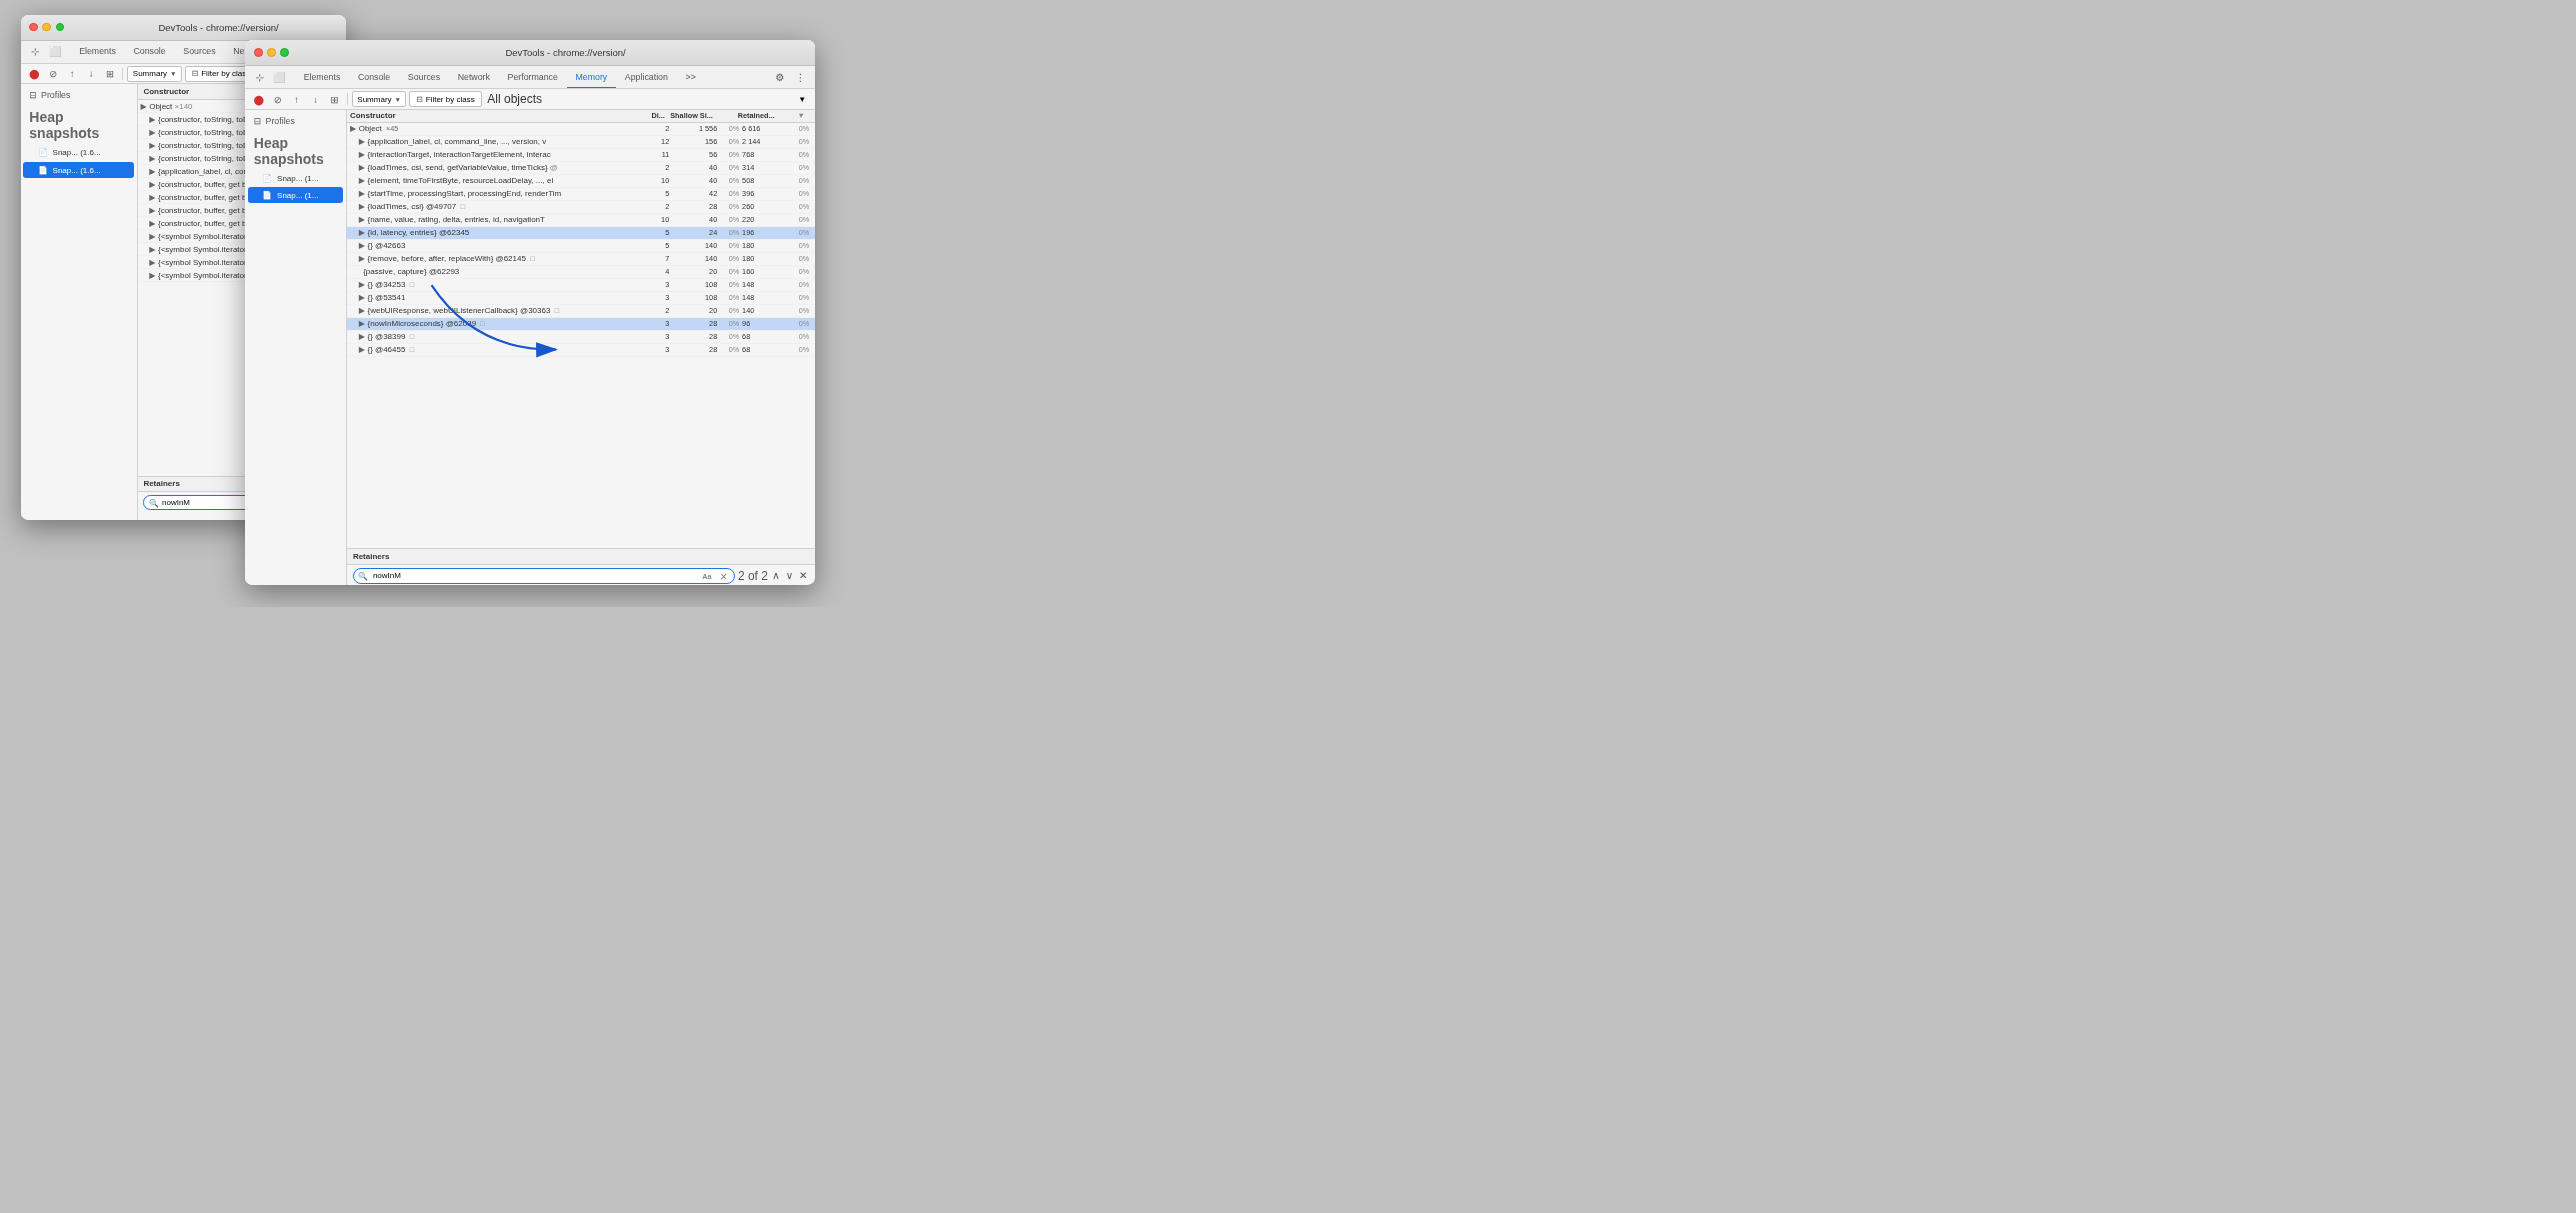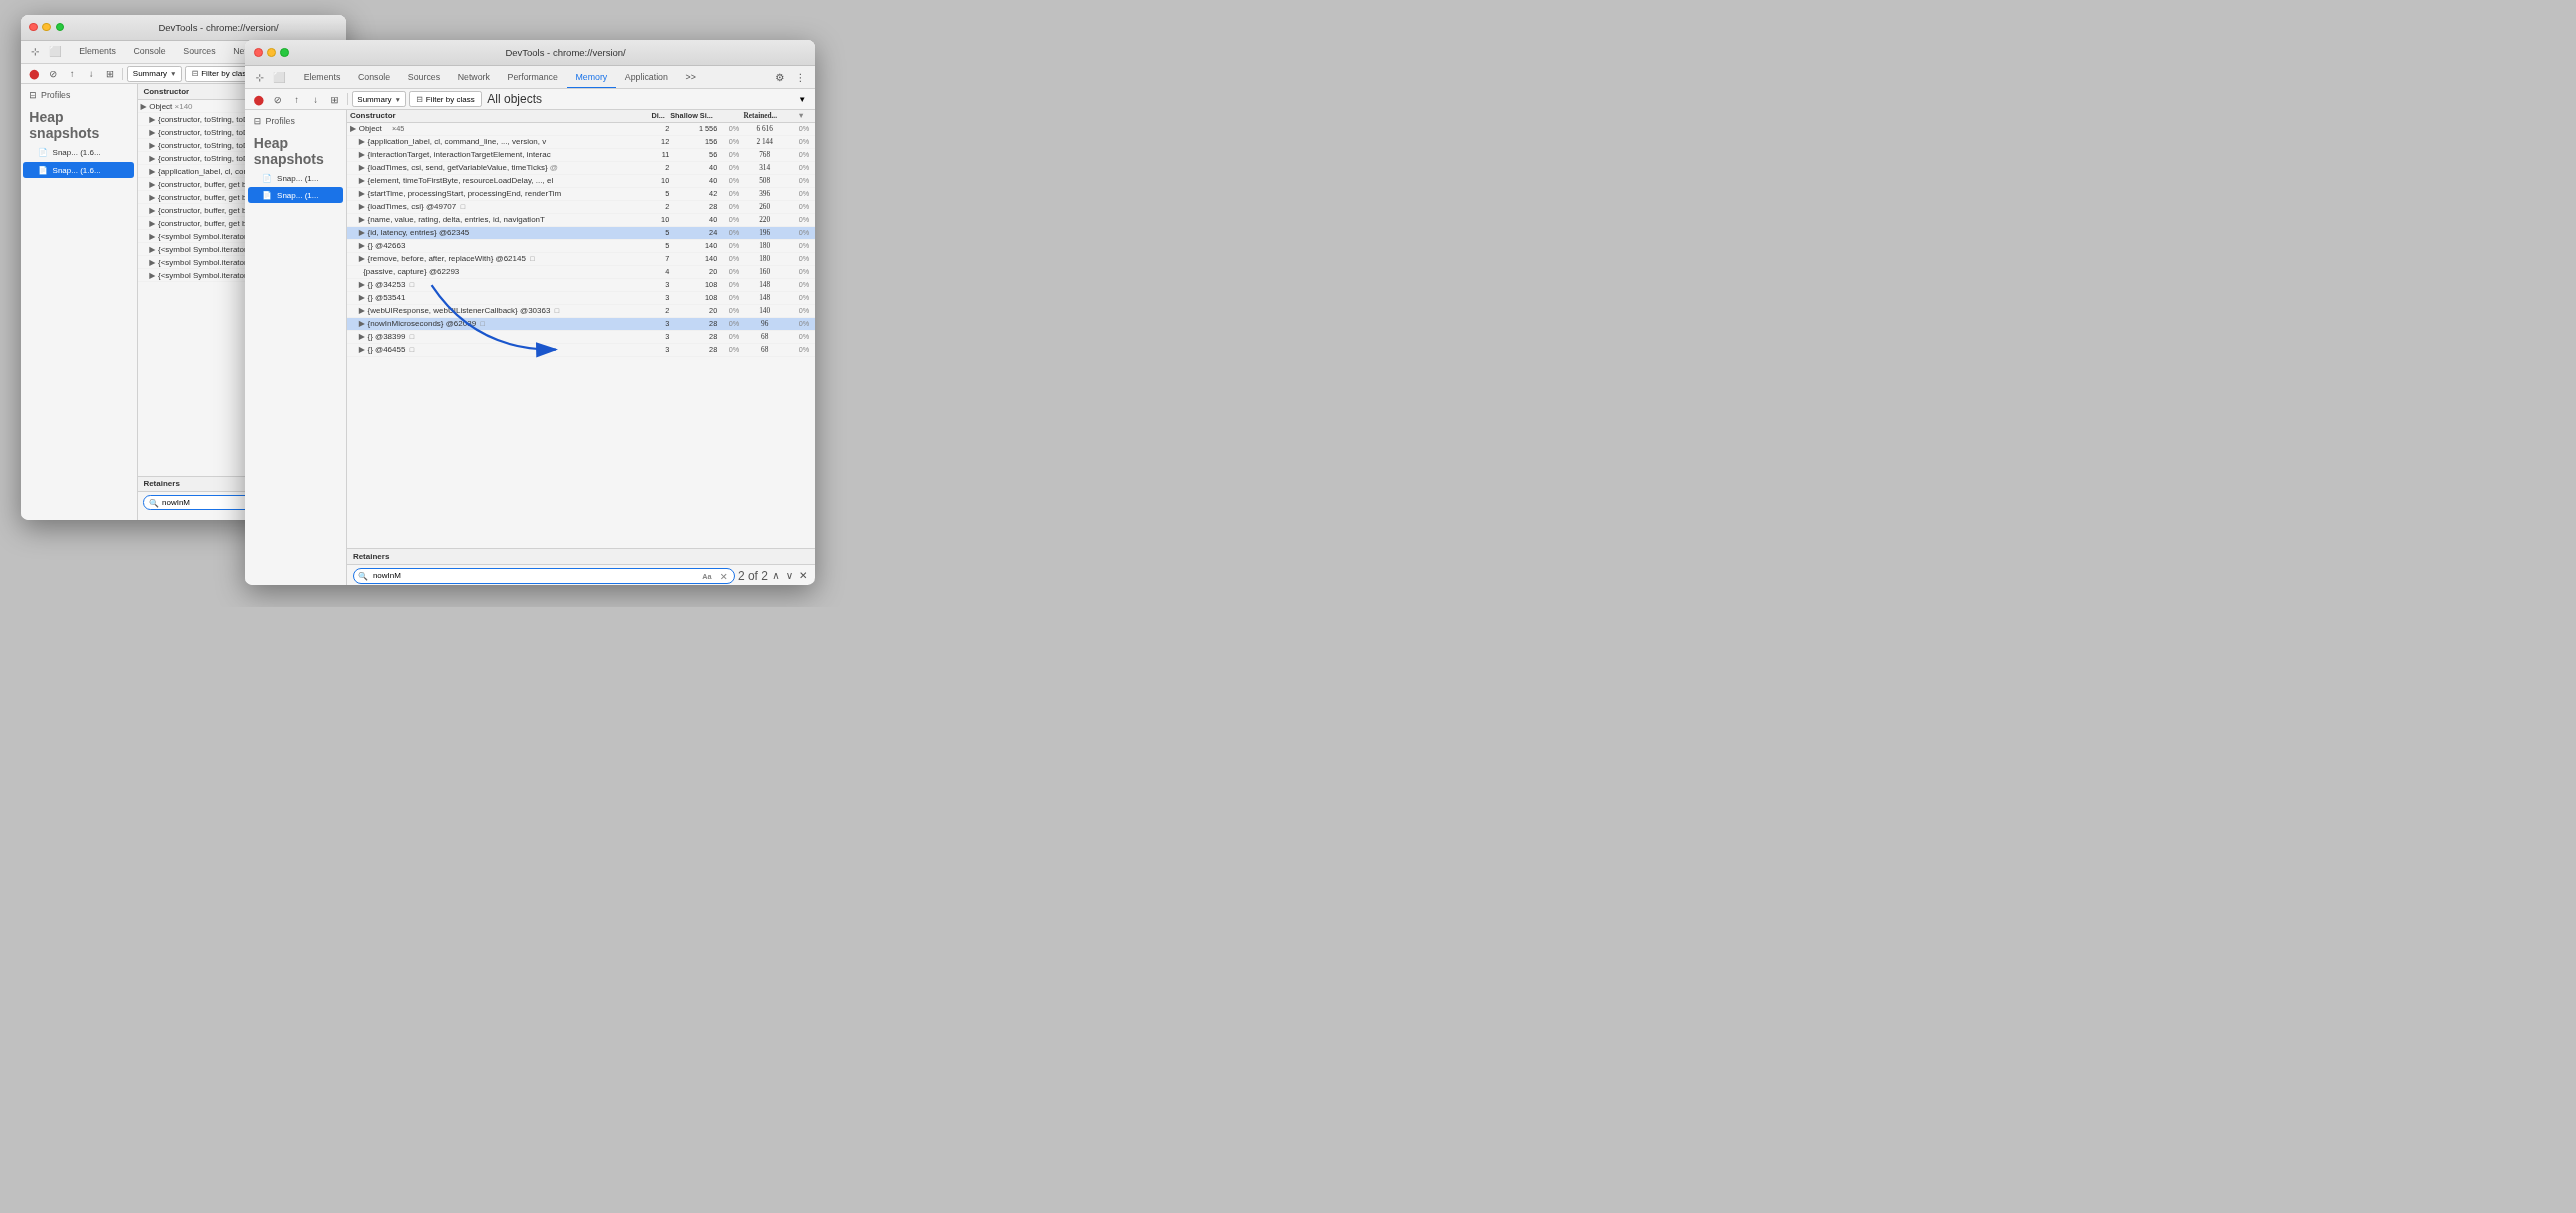--- a/index.html
+++ b/index.html
@@ -309,21 +309,21 @@
       left: 245px;
       top: 40px;
       width: 570px;
       height: 545px;
     }
 
     
     .col-dist { width: 25.6px; text-align: right; padding-right: 2.9px; font-size: 7.3px; }
     .col-shallow { width: 33px; text-align: right; padding-right: 2.9px; font-size: 7.3px; }
     .col-pct { width: 22px; text-align: right; padding-right: 2.9px; font-size: 7.3px; color: #888; }
-    .col-retained { width: 33px; text-align: center; padding-right: 2.9px; font-size: 7.3px; font-family: Liberation Serif, serif; }
+    .col-retained { width: 33px; text-align: left; padding-right: 2.9px; font-size: 7.3px; }
     .col-rpct { width: 22px; text-align: right; padding-right: 2.9px; font-size: 7.3px; color: #888; }
 
     
     .table-header {
       display: flex;
       align-items: center;
       background: #f0f0f0;
       border-bottom: 0.7px solid #d0d0d0;
       padding: 1.5px 2.9px;
       font-size: 8px;
@@ -344,21 +344,21 @@
       flex: 1;
       overflow-y: auto;
       overflow-x: hidden;
     }
 
     .row-highlighted-blue { background: #c2d7f5; }
 
     .count-badge {
       font-size: 7.3px;
       color: #666;
-      margin-left: 8px;
+      margin-left: 2px;
     }
 
     .toolbar-end {
       margin-left: auto;
       display: flex;
       align-items: center;
     }
 
     .chevron-down { font-size: 6.6px; color: #555; }
   </style>

